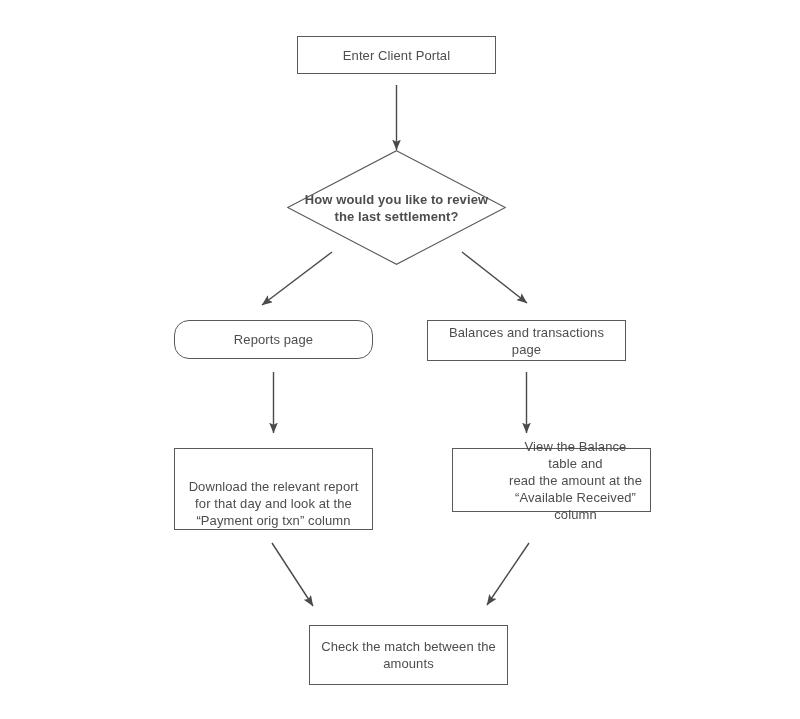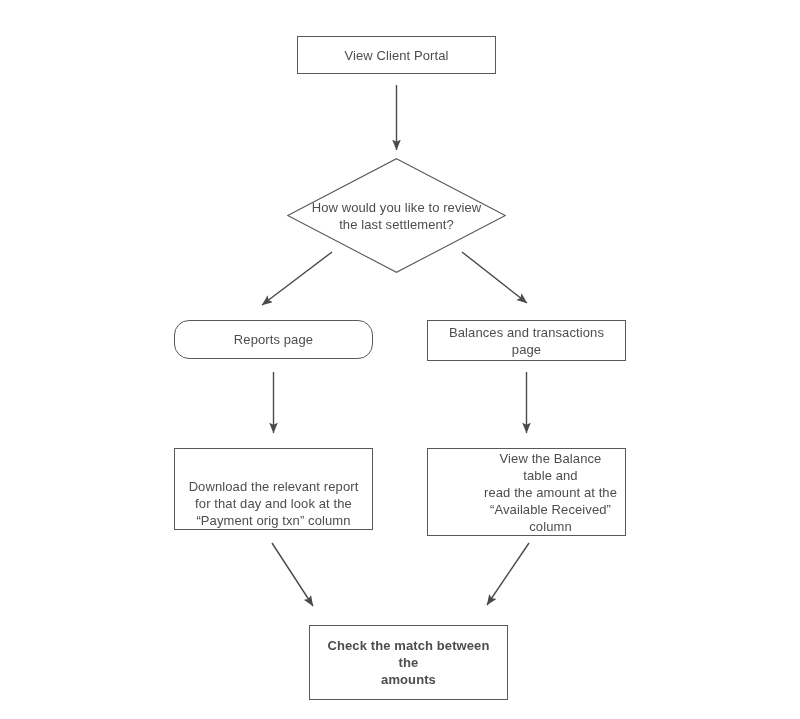--- a/index.html
+++ b/index.html
@@ -62,26 +62,26 @@
   .decision-text {
     position: relative;
     z-index: 2;
     display: block;
     width: 100%;
     white-space: pre-line;
   }
 
   
   #node-enter-client-portal { left: 297px; top: 36px;  width: 199px; height: 38px; }
-  #node-decision-review     { left: 287px; top: 158px; width: 219px; height: 115px; }
+  #node-decision-review     { left: 287px; top: 150px; width: 219px; height: 115px; font-weight: bold; }
   #node-reports-page        { left: 174px; top: 320px; width: 199px; height: 39px; border-radius: 15px; }
   #node-balances-page       { left: 427px; top: 320px; width: 199px; height: 41px; }
   #node-download-report     { left: 174px; top: 448px; width: 199px; height: 82px; align-items: flex-end; }
-  #node-view-balance        { left: 427px; top: 448px; width: 199px; height: 88px; padding-left: 48px; }
-  #node-check-match         { left: 309px; top: 625px; width: 199px; height: 75px; font-weight: bold; }
+  #node-view-balance        { left: 452px; top: 448px; width: 199px; height: 64px; padding-left: 48px; }
+  #node-check-match         { left: 309px; top: 625px; width: 199px; height: 60px; }
 </style>
 </head>
 <body>
 
 <div id="flow-root">
 
   <svg id="edge-layer" viewBox="0 0 800 719" width="800" height="719" xmlns="http://www.w3.org/2000/svg">
     <defs>
       <marker id="arrowhead" markerWidth="9" markerHeight="9" refX="7.4" refY="3.1" orient="auto" markerUnits="strokeWidth">
         <path d="M0,0 L7.6,3.1 L0,6.2 L1.5,3.1 Z" fill="#4a4a4a"></path>
@@ -93,21 +93,21 @@
       <line x1="332" y1="252" x2="262" y2="305"></line>
       <line x1="462" y1="252" x2="527" y2="303"></line>
       <line x1="273.5" y1="372" x2="273.5" y2="433"></line>
       <line x1="526.5" y1="372" x2="526.5" y2="433"></line>
       <line x1="272" y1="543" x2="313" y2="606"></line>
       <line x1="529" y1="543" x2="487" y2="605"></line>
     </g>
   </svg>
 
   <div class="node node-box" id="node-enter-client-portal">
-    <span class="node-label">View Client Portal</span>
+    <span class="node-label">Enter Client Portal</span>
   </div>
 
   <div class="node node-decision" id="node-decision-review">
     <svg class="decision-shape" viewBox="0 0 219 115" preserveAspectRatio="none" xmlns="http://www.w3.org/2000/svg">
       <polygon points="109.5,0.7 218.3,57.5 109.5,114.3 0.7,57.5" fill="#ffffff" stroke="#595959" stroke-width="1.1" vector-effect="non-scaling-stroke"></polygon>
     </svg>
     <span class="decision-text">How would you like to review
 the last settlement?</span>
   </div>
 

